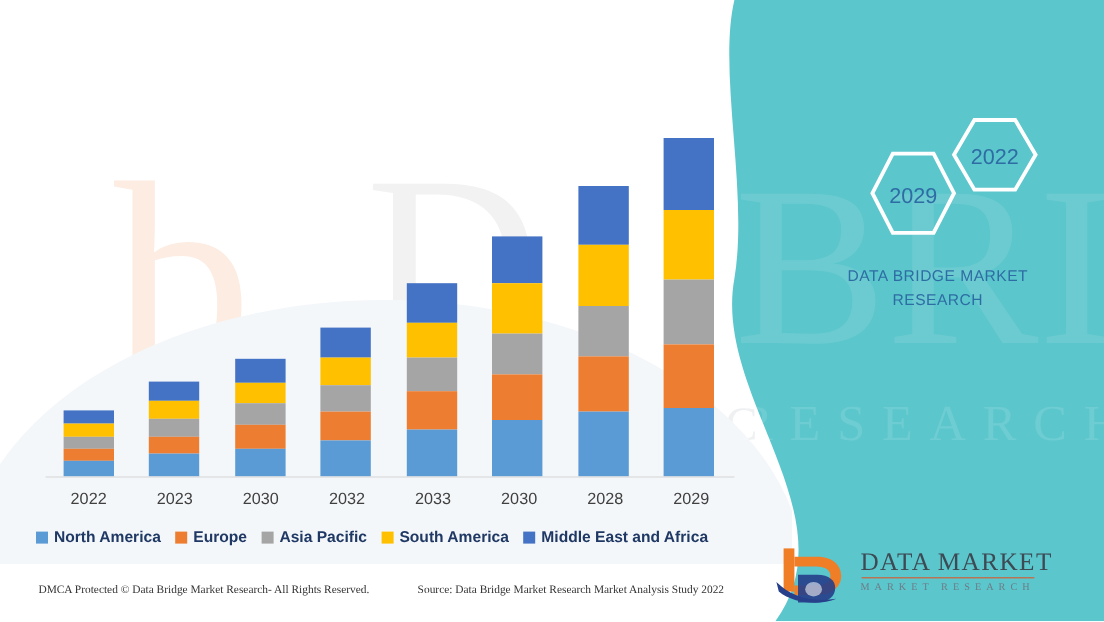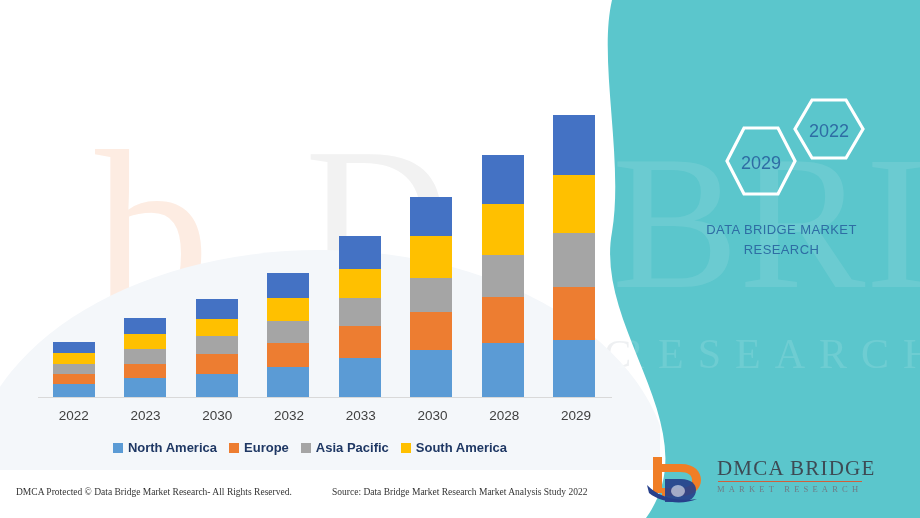--- a/index.html
+++ b/index.html
@@ -207,21 +207,21 @@
   }
   .legend-label {
     font-size: 13px;
     color: #1f3864;
     font-weight: bold;
   }
 
   
   .footer {
     position: absolute;
-    left: 0; top: 484px;
+    left: 16px; top: 484px;
     width: 620px;
     height: 34px;
     padding-left: 40px;
   }
   .footer-dmca {
     position: absolute;
     left: 16px; top: 3px;
     font-family: "Liberation Serif", serif;
     font-size: 9.5px;
     color: #333333;
@@ -406,35 +406,39 @@
         <span class="legend-label">Europe</span>
       </div>
       <div class="legend-item">
         <span class="legend-swatch" style="background: rgb(165, 165, 165);"></span>
         <span class="legend-label">Asia Pacific</span>
       </div>
       <div class="legend-item">
         <span class="legend-swatch" style="background: rgb(255, 192, 0);"></span>
         <span class="legend-label">South America</span>
       </div>
+      <div class="legend-item">
+        <span class="legend-swatch" style="background: rgb(68, 114, 196);"></span>
+        <span class="legend-label">Middle East and Africa</span>
+      </div>
     </div>
 
   <div class="footer">
     <div class="footer-dmca">DMCA Protected © Data Bridge Market Research- All Rights Reserved.</div>
     <div class="footer-source">Source: Data Bridge Market Research Market Analysis Study 2022</div>
   </div>
 
   <div class="logo">
     <svg width="68" height="50" viewBox="0 0 68 50" xmlns="http://www.w3.org/2000/svg">
       <rect x="8" y="2" width="9" height="36" fill="#F07E26"></rect>
       <path d="M17 9 H36 C50 9 56 17 56 25 C56 34 48 41 36 41 H17 V33 H35 C43 33 47 30 47 25 C47 20 43 17 35 17 H17 Z" fill="#F07E26"></path>
       <path d="M2 30 C14 42 30 47 52 44 C38 50 16 48 4 38 Z" fill="#27408B"></path>
       <path d="M20 24 H36 C46 24 51 29 51 35 C51 42 45 47 36 47 H20 Z" fill="#27408B" opacity="0.92"></path>
       <ellipse cx="33" cy="36" rx="7" ry="6" fill="#ffffff" opacity="0.55"></ellipse>
     </svg>
     <div class="logo-text">
-      <div class="logo-main">DMCA BRIDGE</div>
+      <div class="logo-main">DATA MARKET</div>
       <div class="logo-rule"></div>
       <div class="logo-sub">MARKET  RESEARCH</div>
     </div>
   </div>
 
 </div>
 
 </body></html>

